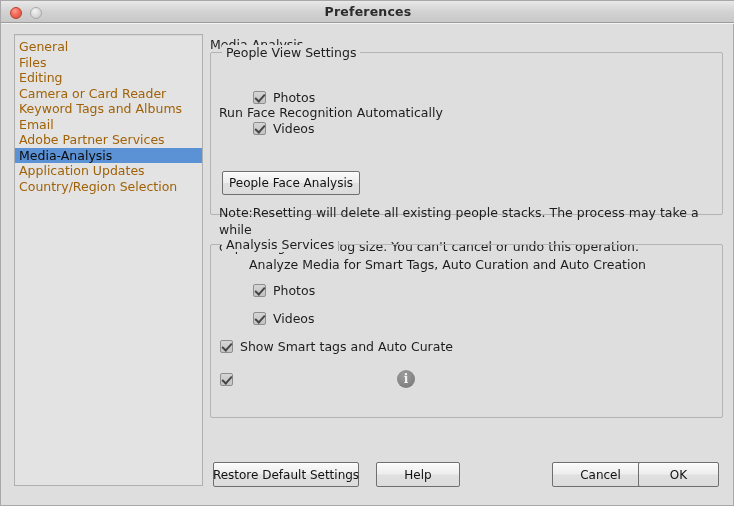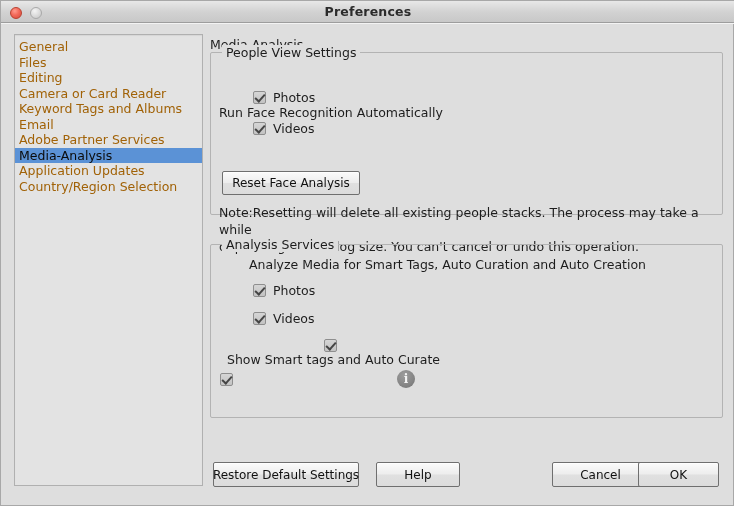--- a/index.html
+++ b/index.html
@@ -284,21 +284,21 @@
         <div class="cbrow" style="left:42px; top:37px;">
           <span class="cbox checked"></span>
           <span class="cblabel">Photos</span>
         </div>
 
         <div class="cbrow" style="left:42px; top:68px;">
           <span class="cbox checked"></span>
           <span class="cblabel">Videos</span>
         </div>
 
-        <div class="pushbtn" id="btn-reset">Reset Face Analysis</div>
+        <div class="pushbtn" id="btn-reset">People Face Analysis</div>
 
         <div class="note">
           <span>Note:Resetting will delete all existing people stacks. The process may take a while</span>
           <span class="l2">depending on catalog size. You can't cancel or undo this operation.</span>
         </div>
       </div>
 
       <div class="groupbox" id="group-analysis">
         <div class="legend">Analysis Services</div>
 
@@ -307,21 +307,21 @@
         <div class="cbrow" style="left:42px; top:38px;">
           <span class="cbox checked"></span>
           <span class="cblabel">Photos</span>
         </div>
 
         <div class="cbrow" style="left:42px; top:66px;">
           <span class="cbox checked"></span>
           <span class="cblabel">Videos</span>
         </div>
 
-        <div class="cbrow" style="left:9px; top:94px;flex-direction:column;">
+        <div class="cbrow" style="left:9px; top:94px;">
           <span class="cbox checked"></span>
           <span class="cblabel">Show Smart tags and Auto Curate</span>
         </div>
 
         <div class="cbrow" style="left:9px; top:128px;">
           <span class="cbox checked"></span>
         </div>
 
         <div class="infoicon" style="left:186px; top:125px;">
           <span>i</span>

